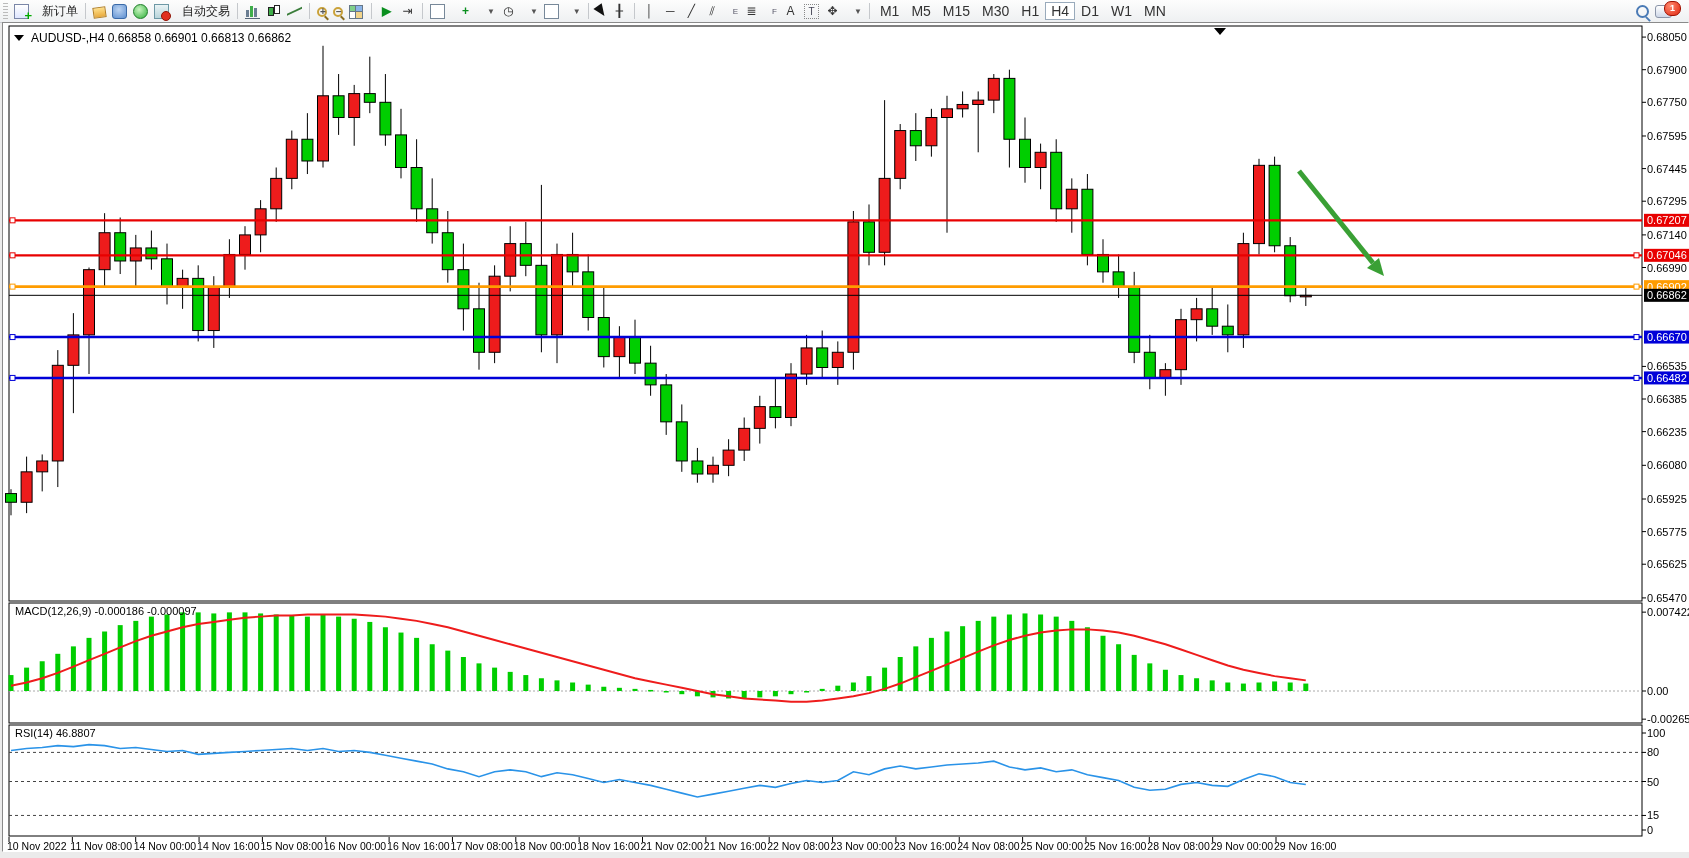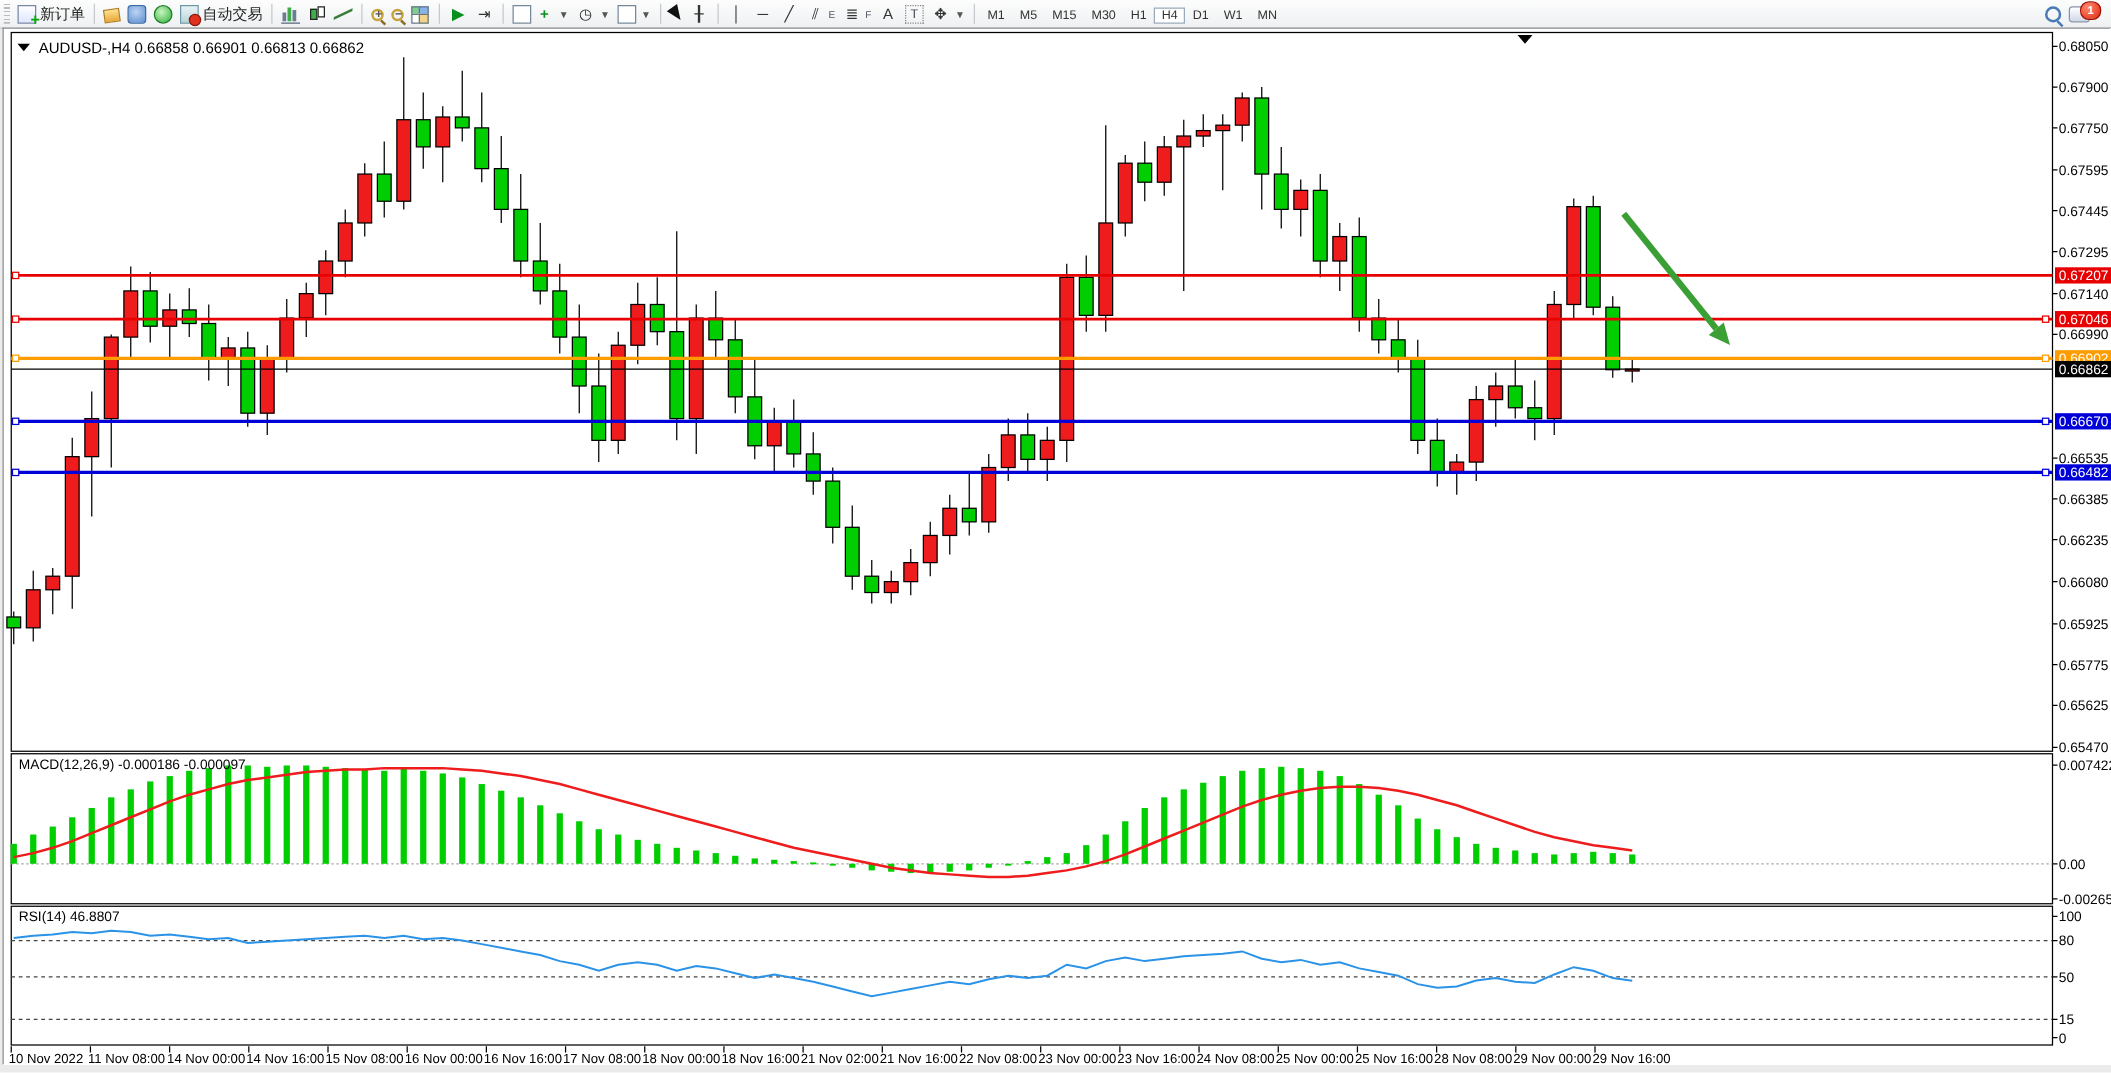--- a/index.html
+++ b/index.html
@@ -5,22 +5,22 @@
   html,body{margin:0;padding:0;}
   body{width:1689px;height:858px;background:#ebebeb;overflow:hidden;
        font-family:"Liberation Sans",sans-serif;-webkit-font-smoothing:none;}
   
   #toolbar{position:absolute;left:0;top:0;width:1689px;height:22px;
     background:linear-gradient(#fdfdfd,#eef0f2);border-bottom:1px solid #c9ccd1;
     display:flex;align-items:center;font-size:12px;color:#222;white-space:nowrap;}
   .grip{width:5px;height:16px;margin:0 3px;
     background:repeating-linear-gradient(#bbb 0 1px,transparent 1px 3px);}
   .sep{width:1px;height:16px;background:#c5c8cc;margin:0 4px;}
-  .tbtn{display:inline-flex;align-items:center;gap:3px;padding:1px 3px;border-radius:2px;height:18px;}
-  .tf{display:inline-block;padding:1px 6px;font-size:10px;color:#333;}
+  .tbtn{display:inline-flex;align-items:center;gap:13px;padding:1px 3px;border-radius:2px;height:18px;}
+  .tf{display:inline-block;padding:1px 6px;font-size:14px;color:#333;}
   .tf.active{background:#fff;border:1px solid #9ab;padding:0 5px;text-align:center;}
   .caret{font-size:8px;color:#555;margin-left:1px;}
   .ic{width:15px;height:15px;display:inline-block;position:relative;box-sizing:border-box;}
   .ic-doc{background:linear-gradient(#fff,#dfe6ff);border:1px solid #7a86a8;}
   .ic-doc:after{content:"+";position:absolute;right:-4px;bottom:-5px;color:#0a0;font-weight:bold;font-size:13px;}
   .ic-book{background:linear-gradient(#ffe08a,#e8a93c);border:1px solid #b07c1f;transform:rotate(-8deg);width:13px;height:11px;margin-top:3px;}
   .ic-person{background:radial-gradient(circle at 45% 35%,#bcd4f2,#5d8fd0);border:1px solid #3a6aa8;border-radius:3px;}
   .ic-orb{background:radial-gradient(circle at 40% 35%,#c8f5c0,#2faf3a);border:1px solid #1d7d28;border-radius:50%;}
   .ic-auto{background:linear-gradient(#e9f3f5,#b8d4da);border:1px solid #6d98a5;}
   .ic-auto:after{content:"";position:absolute;right:-3px;bottom:-3px;width:8px;height:8px;border-radius:50%;background:#e03020;border:1px solid #901608;}

